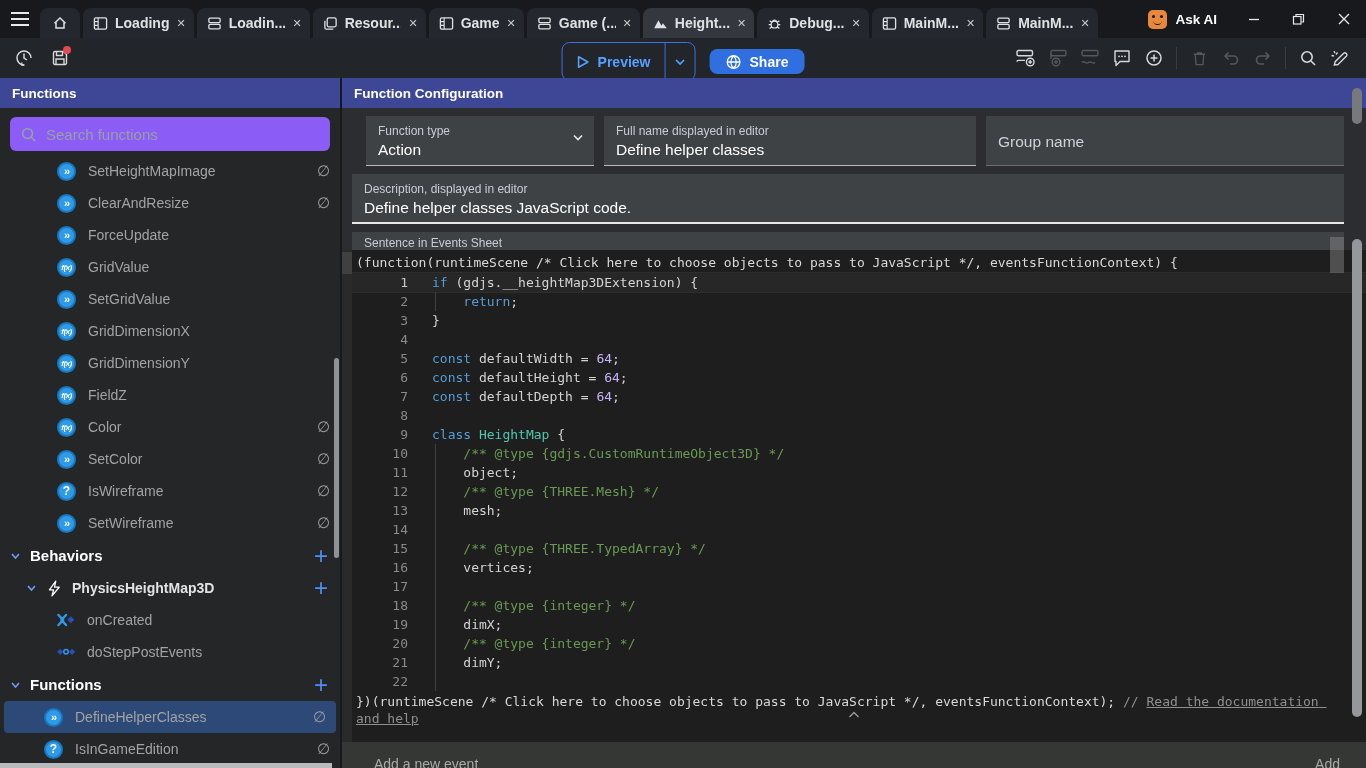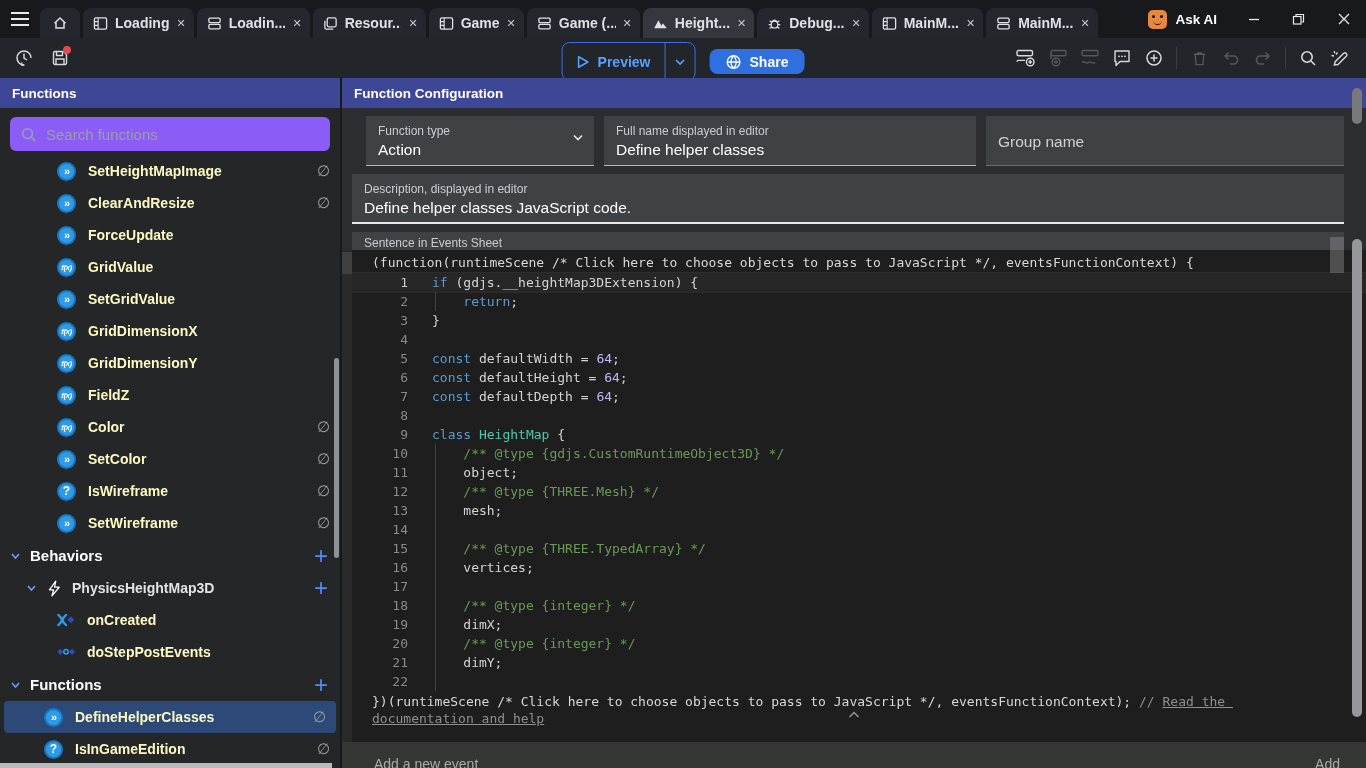--- a/index.html
+++ b/index.html
@@ -49,21 +49,21 @@
   .panel-header { height:30px; background:#3d4795; color:#fff; font-size:13.5px; font-weight:700;
     display:flex; align-items:center; padding-left:12px; flex:0 0 30px; }
 
   
   .sidebar { width:342px; flex:0 0 342px; background:#242628; display:flex; flex-direction:column; position:relative; border-right:2px solid #17191d; }
   .search-wrap { margin:9px 10px 4px 10px; height:34px; background:#8b5cf6; border-radius:6px; display:flex; align-items:center; padding:0 10px; gap:9px; flex:0 0 34px; }
   .search-wrap input { background:transparent; border:none; outline:none; color:#e6e6e6; font-size:15px; width:100%; font-family:"Liberation Sans", sans-serif; }
   .search-wrap input::placeholder { color:#9aa0a6; }
   .fn-scroll { flex:1 1 auto; overflow:hidden; position:relative; }
   .srow { height:32px; display:flex; align-items:center; gap:12px; padding-left:57px; padding-right:10px; cursor:pointer; }
-  .srow .slabel { font-size:14px; font-weight:700; color:#fef9c3; white-space:nowrap; overflow:hidden; flex:1 1 auto; }
+  .srow .slabel { font-size:14px; font-weight:400; color:#a3a3a3; white-space:nowrap; overflow:hidden; flex:1 1 auto; }
   .srow.selected { background:#2c4977; border-radius:4px; margin:0 4px; padding-left:40px; }
   .srow.fnitem { padding-left:44px; }
   .srow.fnitem.selected { padding-left:40px; }
   .gear { width:19px; height:19px; border-radius:50%; background:#2f9be8; border:2px solid #1878c0; color:#fff;
     display:flex; align-items:center; justify-content:center; flex:0 0 19px; font-weight:700; }
   .gear.action { font-size:11px; letter-spacing:-1px; }
   .gear.condition { font-size:12px; }
   .gear.expression { font-size:8px; font-style:italic; letter-spacing:-0.5px; }
   .hideicon { color:#9a9da1; font-size:15px; flex:0 0 auto; }
   .sec-head { height:33px; display:flex; align-items:center; gap:9px; padding:0 12px 0 10px; cursor:pointer; }
@@ -87,21 +87,21 @@
   .field.f-group .flabel { font-size:15.5px; color:#cfd2d6; margin:0; }
   .f-type .chev { position:absolute; right:10px; top:18px; color:#e6e6e6; }
   .field.f-desc { margin-top:8px; border-bottom:2px solid #e8e8e8; }
   .field.f-sentence { margin-top:8px; height:18px; padding:4px 12px 0 12px; border-bottom:none; overflow:hidden; }
 
   .events-area { background:#1e1e1e; flex:1 1 auto; position:relative; overflow:hidden;
     font-family:"DejaVu Sans Mono", monospace; font-size:13px; color:#d4d4d4; }
   .event-gutter { position:absolute; left:0; top:0; bottom:0; width:10px; background:#2a2a2a; }
   .event-handle { position:absolute; left:0; top:2px; width:10px; height:22px; background:#404040; }
   .code-wrap { margin-left:10px; }
-  .code-header, .code-footer { padding-left:20px; padding-right:46px; line-height:17px; padding-top:4px; color:#d8d8d8; white-space:pre-wrap; word-break:break-word; }
+  .code-header, .code-footer { padding-left:4px; padding-right:46px; line-height:17px; padding-top:4px; color:#d8d8d8; white-space:pre-wrap; word-break:break-word; }
   .code-footer { padding-top:2px; }
   .code-lines { margin-top:2px; }
   .cline { display:flex; height:19px; line-height:19px; position:relative; white-space:pre; }
   .cline .lnum { width:56px; text-align:right; color:#8a8a8a; flex:0 0 56px; }
   .cline.cur .lnum { color:#c8c8c8; }
   .cline.cur { background:rgba(255,255,255,0.045); box-shadow:0 -1px 0 rgba(255,255,255,0.07), 0 1px 0 rgba(255,255,255,0.07); }
   .cline .ctext { margin-left:24px; }
   .cline.guide:before { content:""; position:absolute; left:83px; top:0; bottom:0; border-left:1px solid #404040; }
   .tok-kw { color:#569cd6; } .tok-num { color:#c4b5fd; } .tok-cm { color:#6a9955; } .tok-cls { color:#4ec9b0; } .tok-pl { color:#d4d4d4; }
   .doc-link { color:#8f8f8f; text-decoration:underline; cursor:pointer; }

